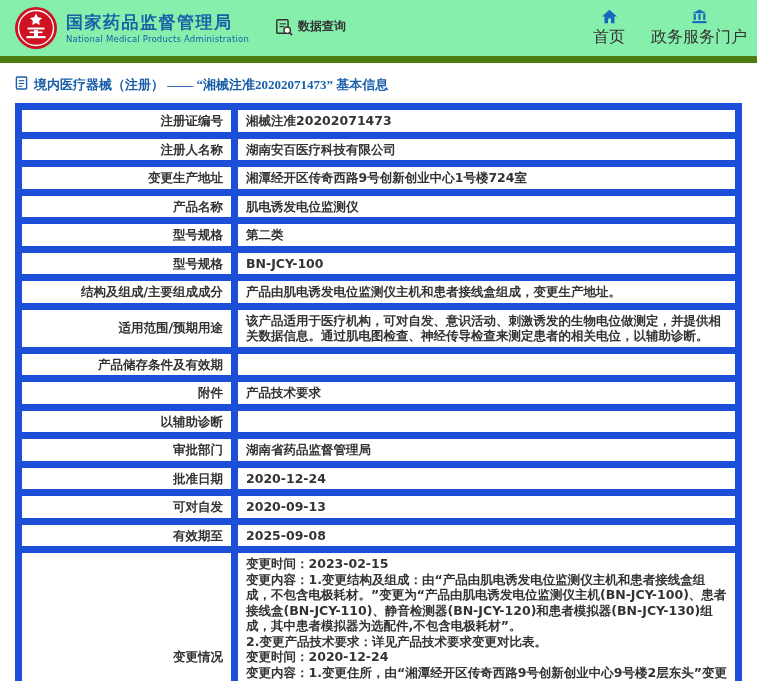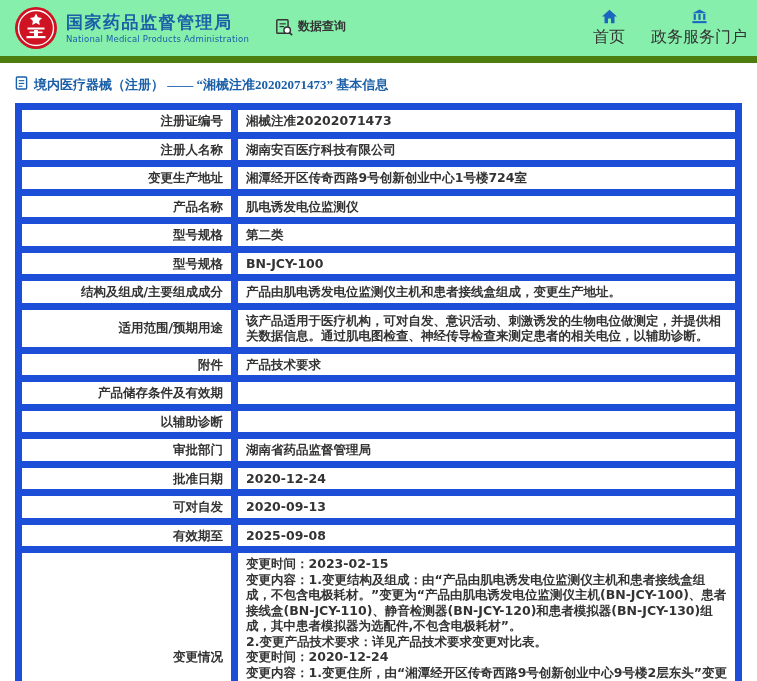--- a/index.html
+++ b/index.html
@@ -144,26 +144,26 @@
         </tr>
         <tr>
           <th>结构及组成/主要组成成分</th>
           <td>产品由肌电诱发电位监测仪主机和患者接线盒组成，变更生产地址。</td>
         </tr>
         <tr>
           <th>适用范围/预期用途</th>
           <td>该产品适用于医疗机构，可对自发、意识活动、刺激诱发的生物电位做测定，并提供相关数据信息。通过肌电图检查、神经传导检查来测定患者的相关电位，以辅助诊断。</td>
         </tr>
         <tr>
+          <th>产品储存条件及有效期</th>
+          <td></td>
+        </tr>
+        <tr>
           <th>附件</th>
           <td>产品技术要求</td>
-        </tr>
-        <tr>
-          <th>产品储存条件及有效期</th>
-          <td></td>
         </tr>
         <tr>
           <th>以辅助诊断</th>
           <td></td>
         </tr>
         <tr>
           <th>审批部门</th>
           <td>湖南省药品监督管理局</td>
         </tr>
         <tr>

